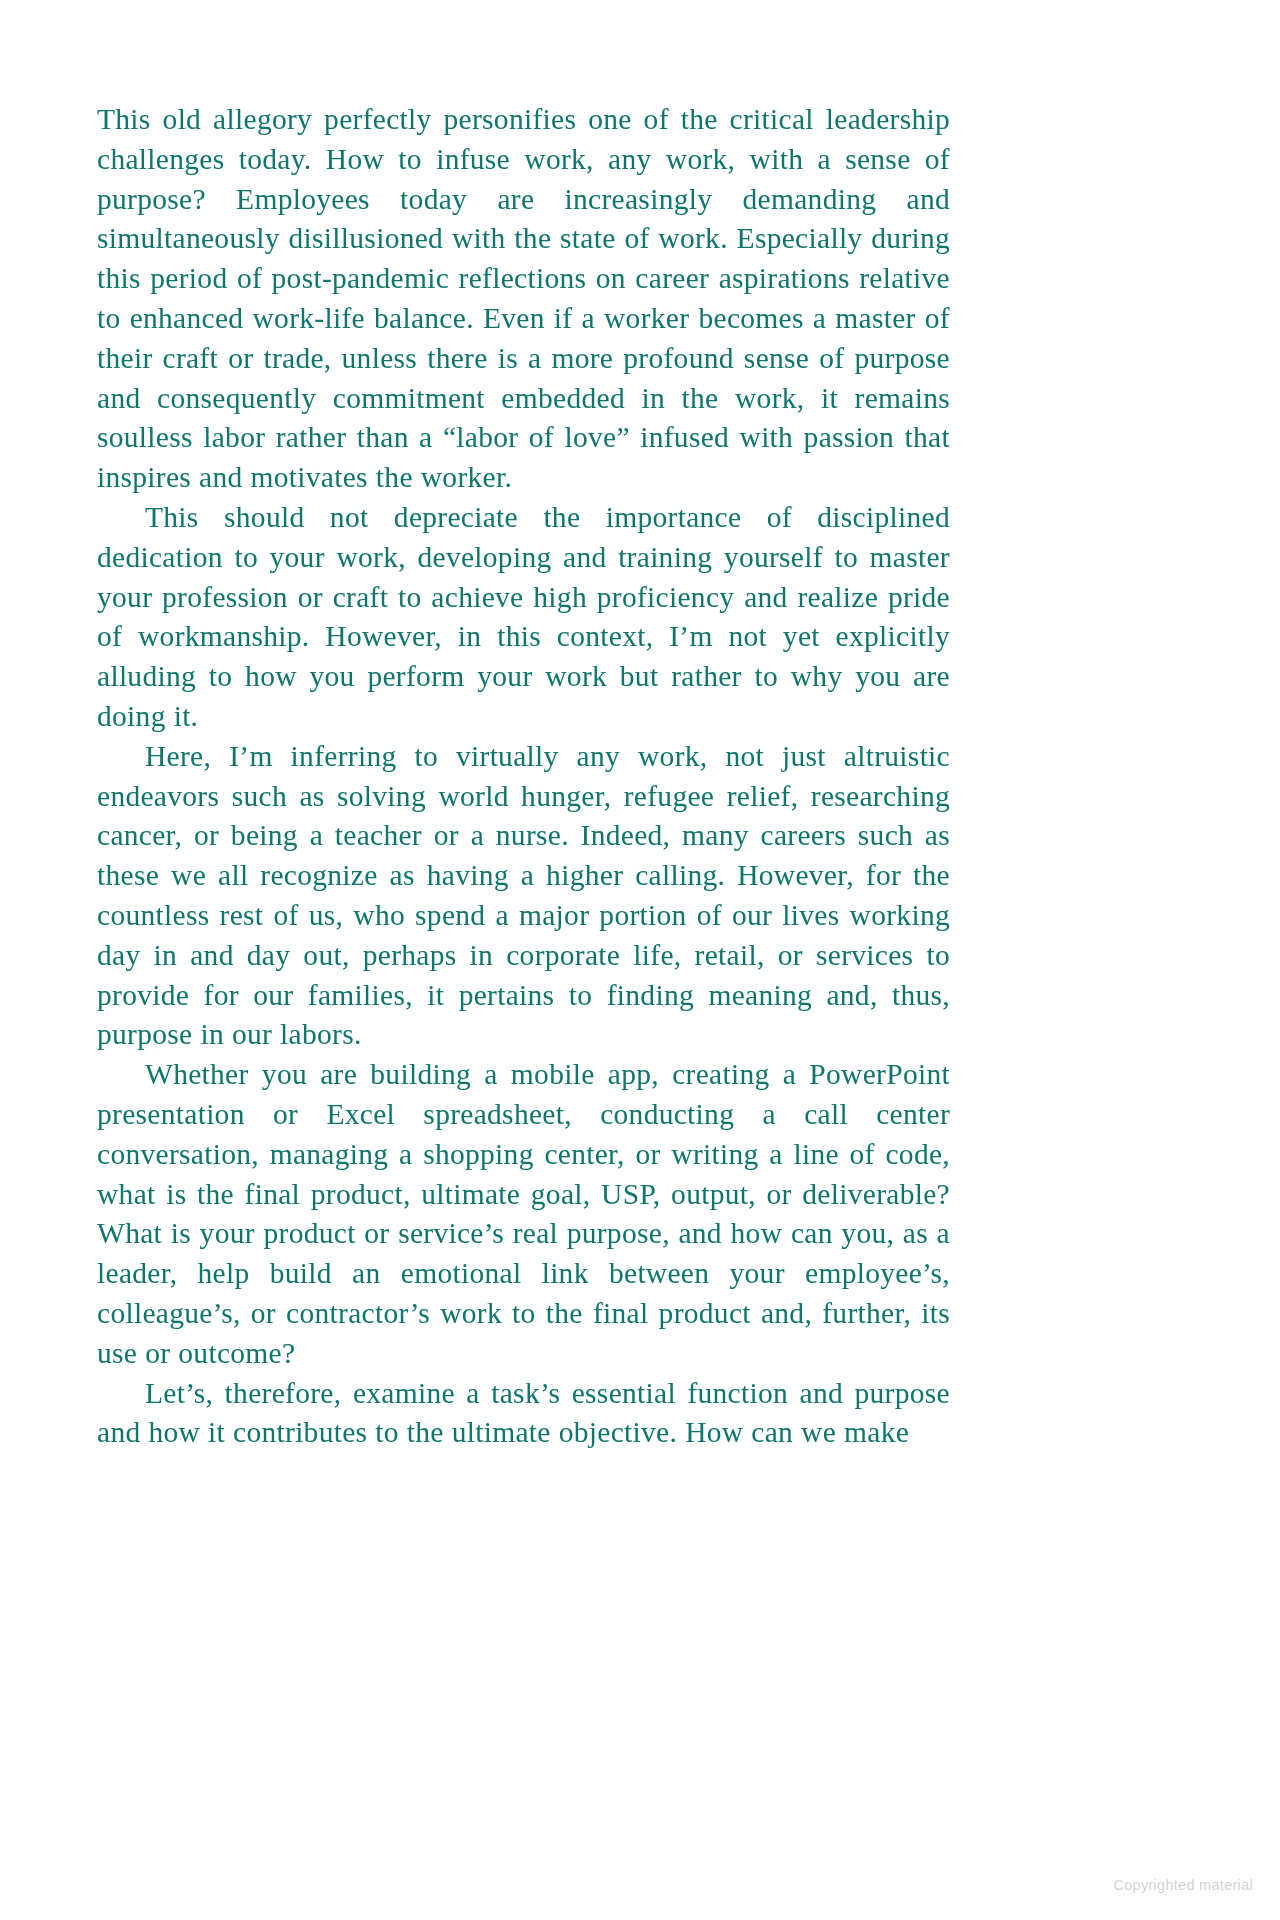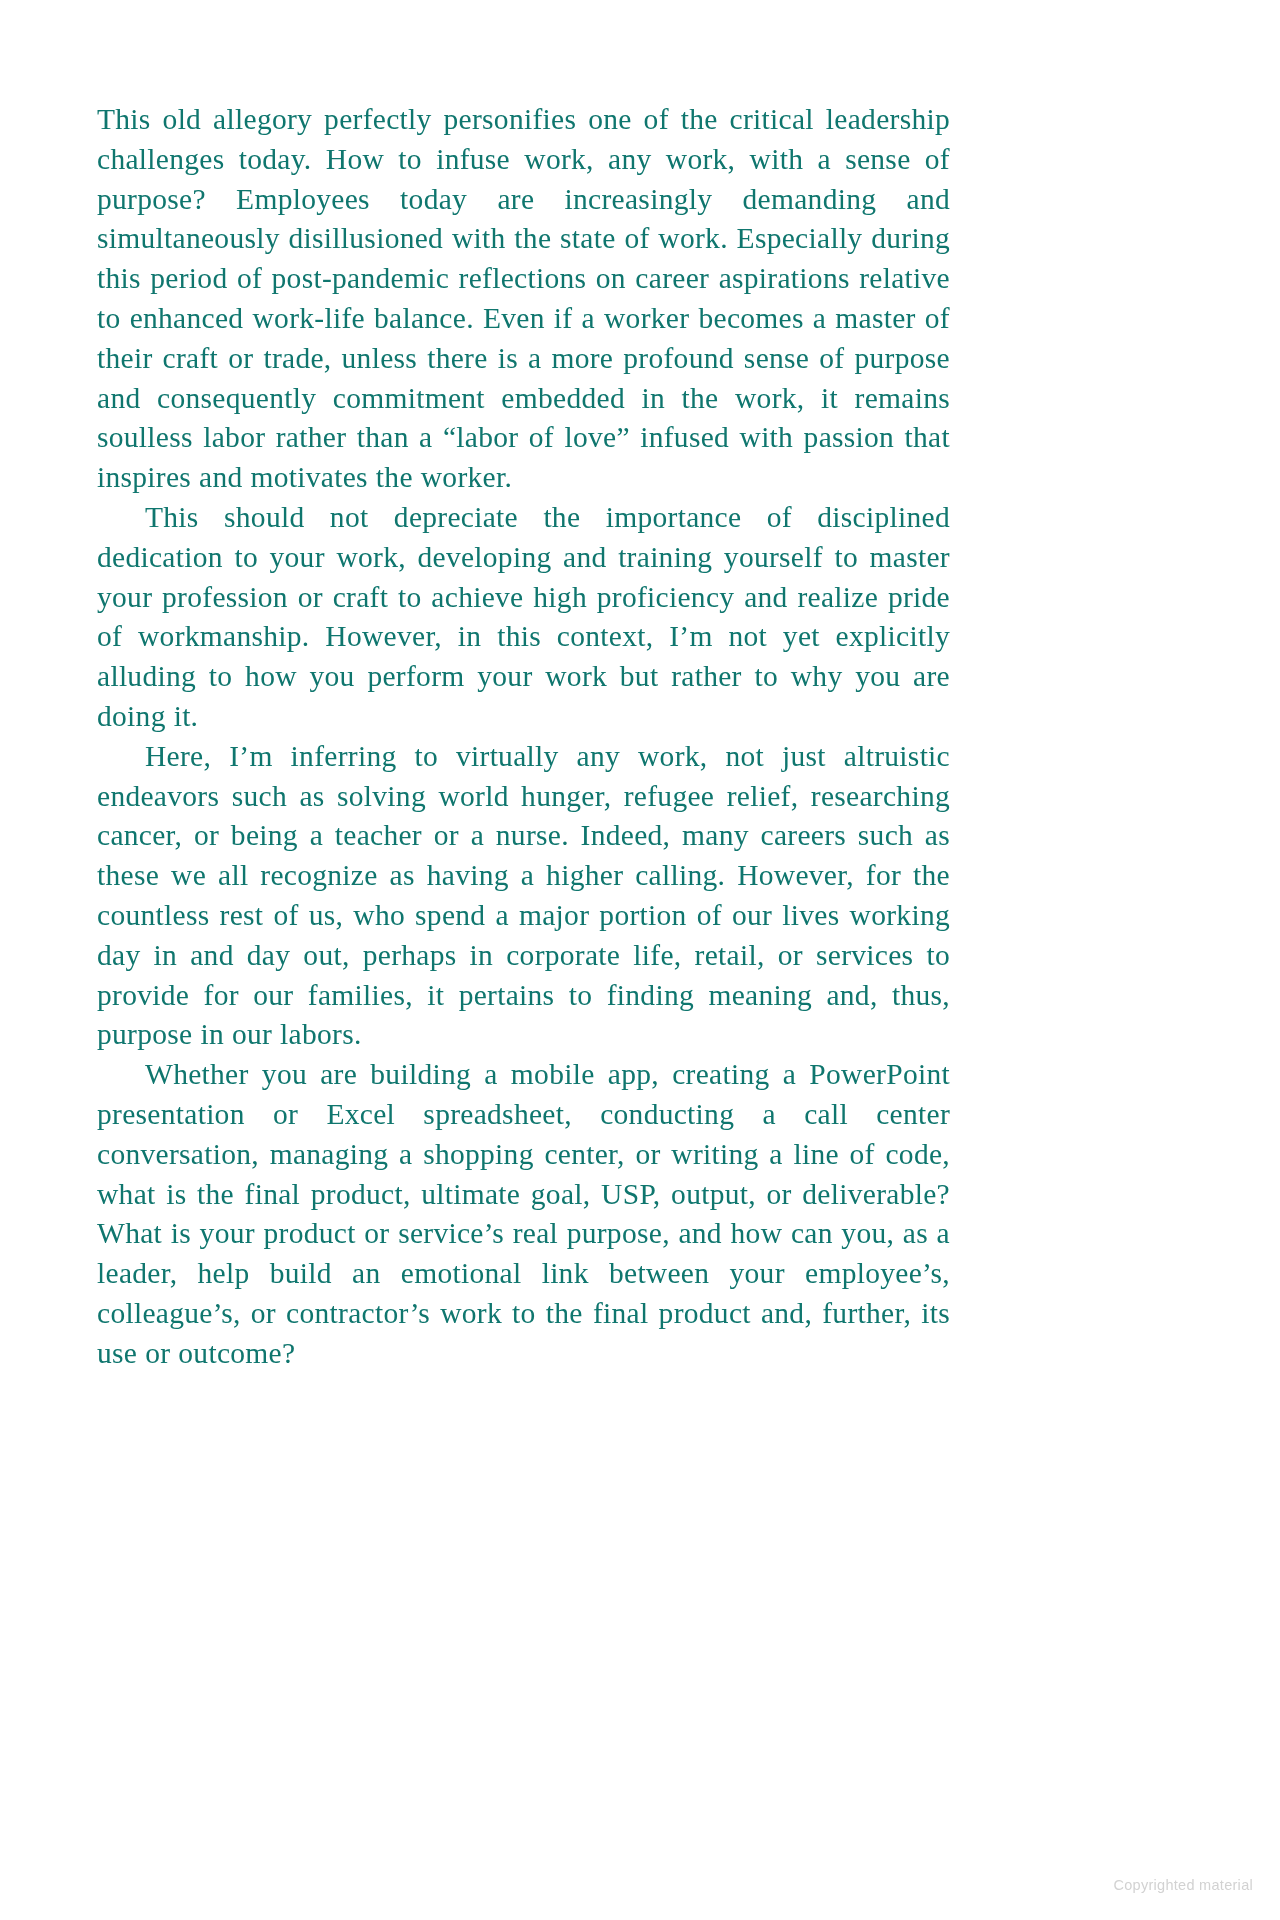--- a/index.html
+++ b/index.html
@@ -55,17 +55,18 @@
 </head>
 <body>
 
 <div class="page">
 
   <div class="text-column">
     <p class="para first">This old allegory perfectly personifies one of the critical leadership challenges today. How to infuse work, any work, with a sense of purpose? Employees today are increasingly demanding and simultaneously disillusioned with the state of work. Especially during this period of post-pandemic reflections on career aspirations relative to enhanced work-life balance. Even if a worker becomes a master of their craft or trade, unless there is a more profound sense of purpose and consequently commitment embedded in the work, it remains soulless labor rather than a “labor of love” infused with passion that inspires and motivates the worker.</p>
     <p class="para indent">This should not depreciate the importance of disciplined dedication to your work, developing and training yourself to master your profession or craft to achieve high proficiency and realize pride of workmanship. However, in this context, I’m not yet explicitly alluding to how you perform your work but rather to why you are doing it.</p>
     <p class="para indent">Here, I’m inferring to virtually any work, not just altruistic endeavors such as solving world hunger, refugee relief, researching cancer, or being a teacher or a nurse. Indeed, many careers such as these we all recognize as having a higher calling. However, for the countless rest of us, who spend a major portion of our lives working day in and day out, perhaps in corporate life, retail, or services to provide for our families, it pertains to finding meaning and, thus, purpose in our labors.</p>
     <p class="para indent">Whether you are building a mobile app, creating a PowerPoint presentation or Excel spreadsheet, conducting a call center conversation, managing a shopping center, or writing a line of code, what is the final product, ultimate goal, USP, output, or deliverable? What is your product or service’s real purpose, and how can you, as a leader, help build an emotional link between your employee’s, colleague’s, or contractor’s work to the final product and, further, its use or outcome?</p>
+    <p class="para indent">Let’s, therefore, examine a task’s essential function and purpose and how it contributes to the ultimate objective. How can we make</p>
   </div>
 
   <div class="copyright">Copyrighted material</div>
 
 </div>
 
 </body></html>

